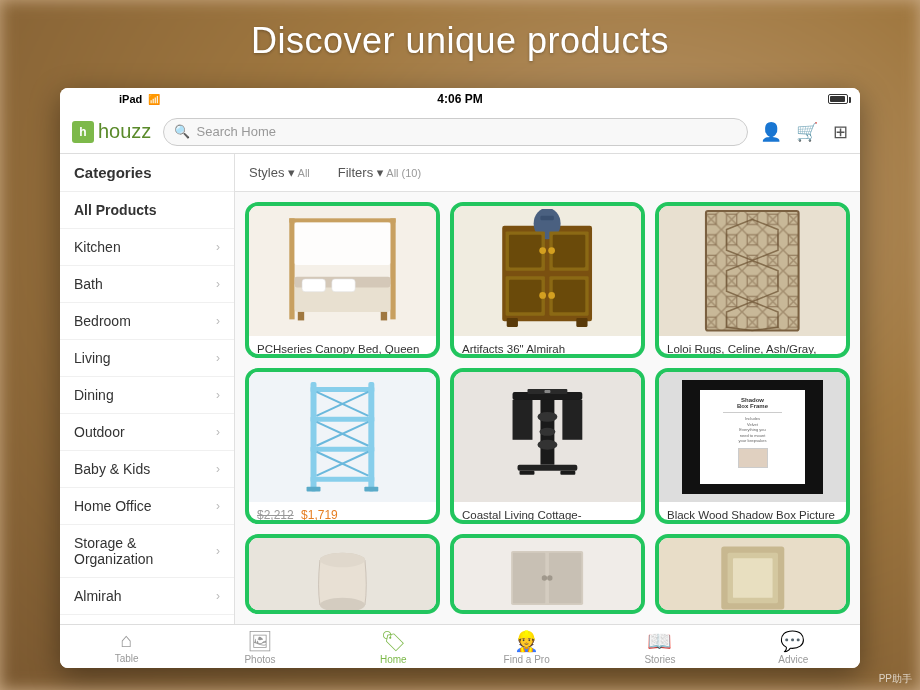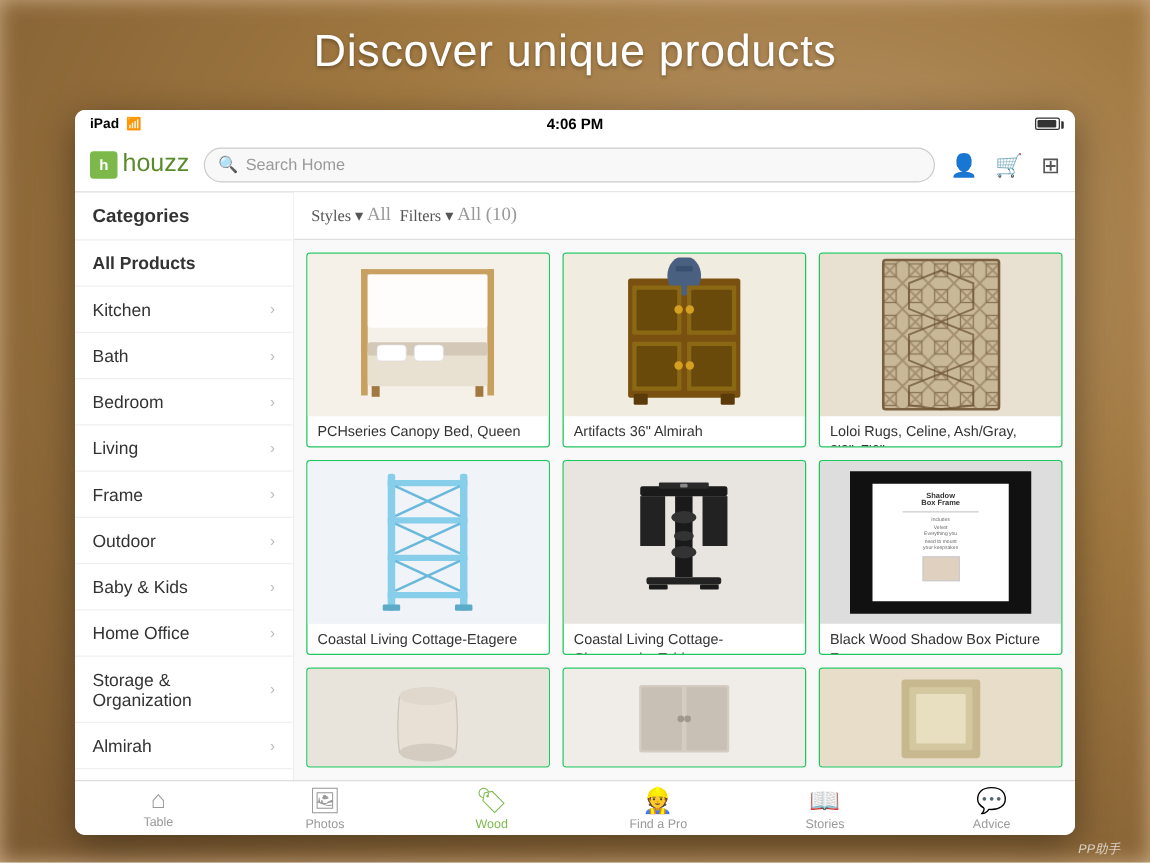--- a/index.html
+++ b/index.html
@@ -58,21 +58,21 @@
     .status-bar {
       height: 22px;
       background: white;
       display: flex;
       align-items: center;
       justify-content: space-between;
       padding: 0 12px;
       font-size: 11px;
       font-weight: 600;
     }
-    .status-left { display: flex; align-items: center; gap: 6px; }
+    .status-left { display: flex; align-items: center; gap: 6px; margin-left: 47px; }
     .status-center { position: absolute; left: 50%; transform: translateX(-50%); font-size: 12px; font-weight: 600; }
     .status-right { display: flex; align-items: center; gap: 4px; }
     .wifi-icon { font-size: 10px; }
     .battery-icon {
       width: 20px; height: 10px;
       border: 1.5px solid #333;
       border-radius: 2px;
       position: relative;
       display: inline-block;
     }
@@ -187,46 +187,45 @@
       flex-direction: column;
       background: #f9f9f9;
     }
     .filter-bar {
       height: 38px;
       background: white;
       border-bottom: 1px solid #e0e0e0;
       display: flex;
       align-items: center;
       padding: 0 14px;
-      gap: 7px;
-      font-family: Liberation Serif, serif;
+      gap: 28px;
     }
     .filter-btn {
       display: flex;
       align-items: center;
       gap: 3px;
       font-size: 13px;
       color: #555;
       cursor: pointer;
     }
-    .filter-label { font-size: 15px; color: #999; }
+    .filter-label { font-size: 11px; color: #999; }
 
     
     .products-grid {
       flex: 1;
       overflow-y: auto;
       padding: 10px;
       display: grid;
       grid-template-columns: repeat(3, 1fr);
       gap: 10px;
     }
     .product-card {
       background: white;
-      border: 1px solid #22c55e;
-      border-radius: 3px;
+      border: 4px solid #22c55e;
+      border-radius: 13px;
       overflow: hidden;
       cursor: pointer;
     }
     .product-image {
       width: 100%;
       height: 130px;
       display: flex;
       align-items: center;
       justify-content: center;
       overflow: hidden;
@@ -274,25 +273,24 @@
     .tab-label { font-size: 10px; color: #999; }
     .tab-label.active { color: #7db94a; }
 
     
     .canopy-svg { width: 85%; height: 90%; }
 
     
     .watermark {
       position: absolute;
       bottom: 4px;
-      right: 24px;
+      right: 8px;
       font-size: 10px;
       color: rgba(255,255,255,0.7);
       z-index: 3;
-      font-style: italic;
     }
   </style>
 </head>
 <body>
 
 <div class="bg-overlay"></div>
 
 <div class="top-banner">
   <span class="top-banner-text">Discover unique products</span>
 </div>
@@ -345,21 +343,21 @@
       </div>
       <div class="sidebar-item">
         <span>Bedroom</span>
         <span class="sidebar-chevron">›</span>
       </div>
       <div class="sidebar-item">
         <span>Living</span>
         <span class="sidebar-chevron">›</span>
       </div>
       <div class="sidebar-item">
-        <span>Frame</span>
+        <span>Dining</span>
         <span class="sidebar-chevron">›</span>
       </div>
       <div class="sidebar-item">
         <span>Outdoor</span>
         <span class="sidebar-chevron">›</span>
       </div>
       <div class="sidebar-item">
         <span>Baby &amp; Kids</span>
         <span class="sidebar-chevron">›</span>
       </div>
@@ -506,21 +504,20 @@
               <line x1="14" y1="45" x2="66" y2="69" stroke="#6ab8dc" stroke-width="2"></line>
               <line x1="66" y1="45" x2="14" y2="69" stroke="#6ab8dc" stroke-width="2"></line>
               <line x1="14" y1="75" x2="66" y2="99" stroke="#6ab8dc" stroke-width="2"></line>
               <line x1="66" y1="75" x2="14" y2="99" stroke="#6ab8dc" stroke-width="2"></line>
 
               <rect x="4" y="110" width="14" height="5" fill="#5aaac8" rx="1"></rect>
               <rect x="62" y="110" width="14" height="5" fill="#5aaac8" rx="1"></rect>
             </svg>
           </div>
           <div class="product-info">
-            <div class="product-name">Coastal Living Cottage-Etagere</div>
             <div class="product-price">
               <span class="price-original">$2,212</span>
               <span class="price-sale">$1,719</span>
               
             </div>
           </div>
         </div>
 
         <div class="product-card">
           <div class="product-image" style="background:#e8e4e0;">
@@ -609,21 +606,21 @@
     <div class="tab-item">
       <span class="tab-icon">⌂</span>
       <span class="tab-label">Table</span>
     </div>
     <div class="tab-item">
       <span class="tab-icon">🖼</span>
       <span class="tab-label">Photos</span>
     </div>
     <div class="tab-item">
       <span class="tab-icon active">🏷</span>
-      <span class="tab-label active">Wood</span>
+      <span class="tab-label active">Home</span>
     </div>
     <div class="tab-item">
       <span class="tab-icon">👷</span>
       <span class="tab-label">Find a Pro</span>
     </div>
     <div class="tab-item">
       <span class="tab-icon">📖</span>
       <span class="tab-label">Stories</span>
     </div>
     <div class="tab-item">

